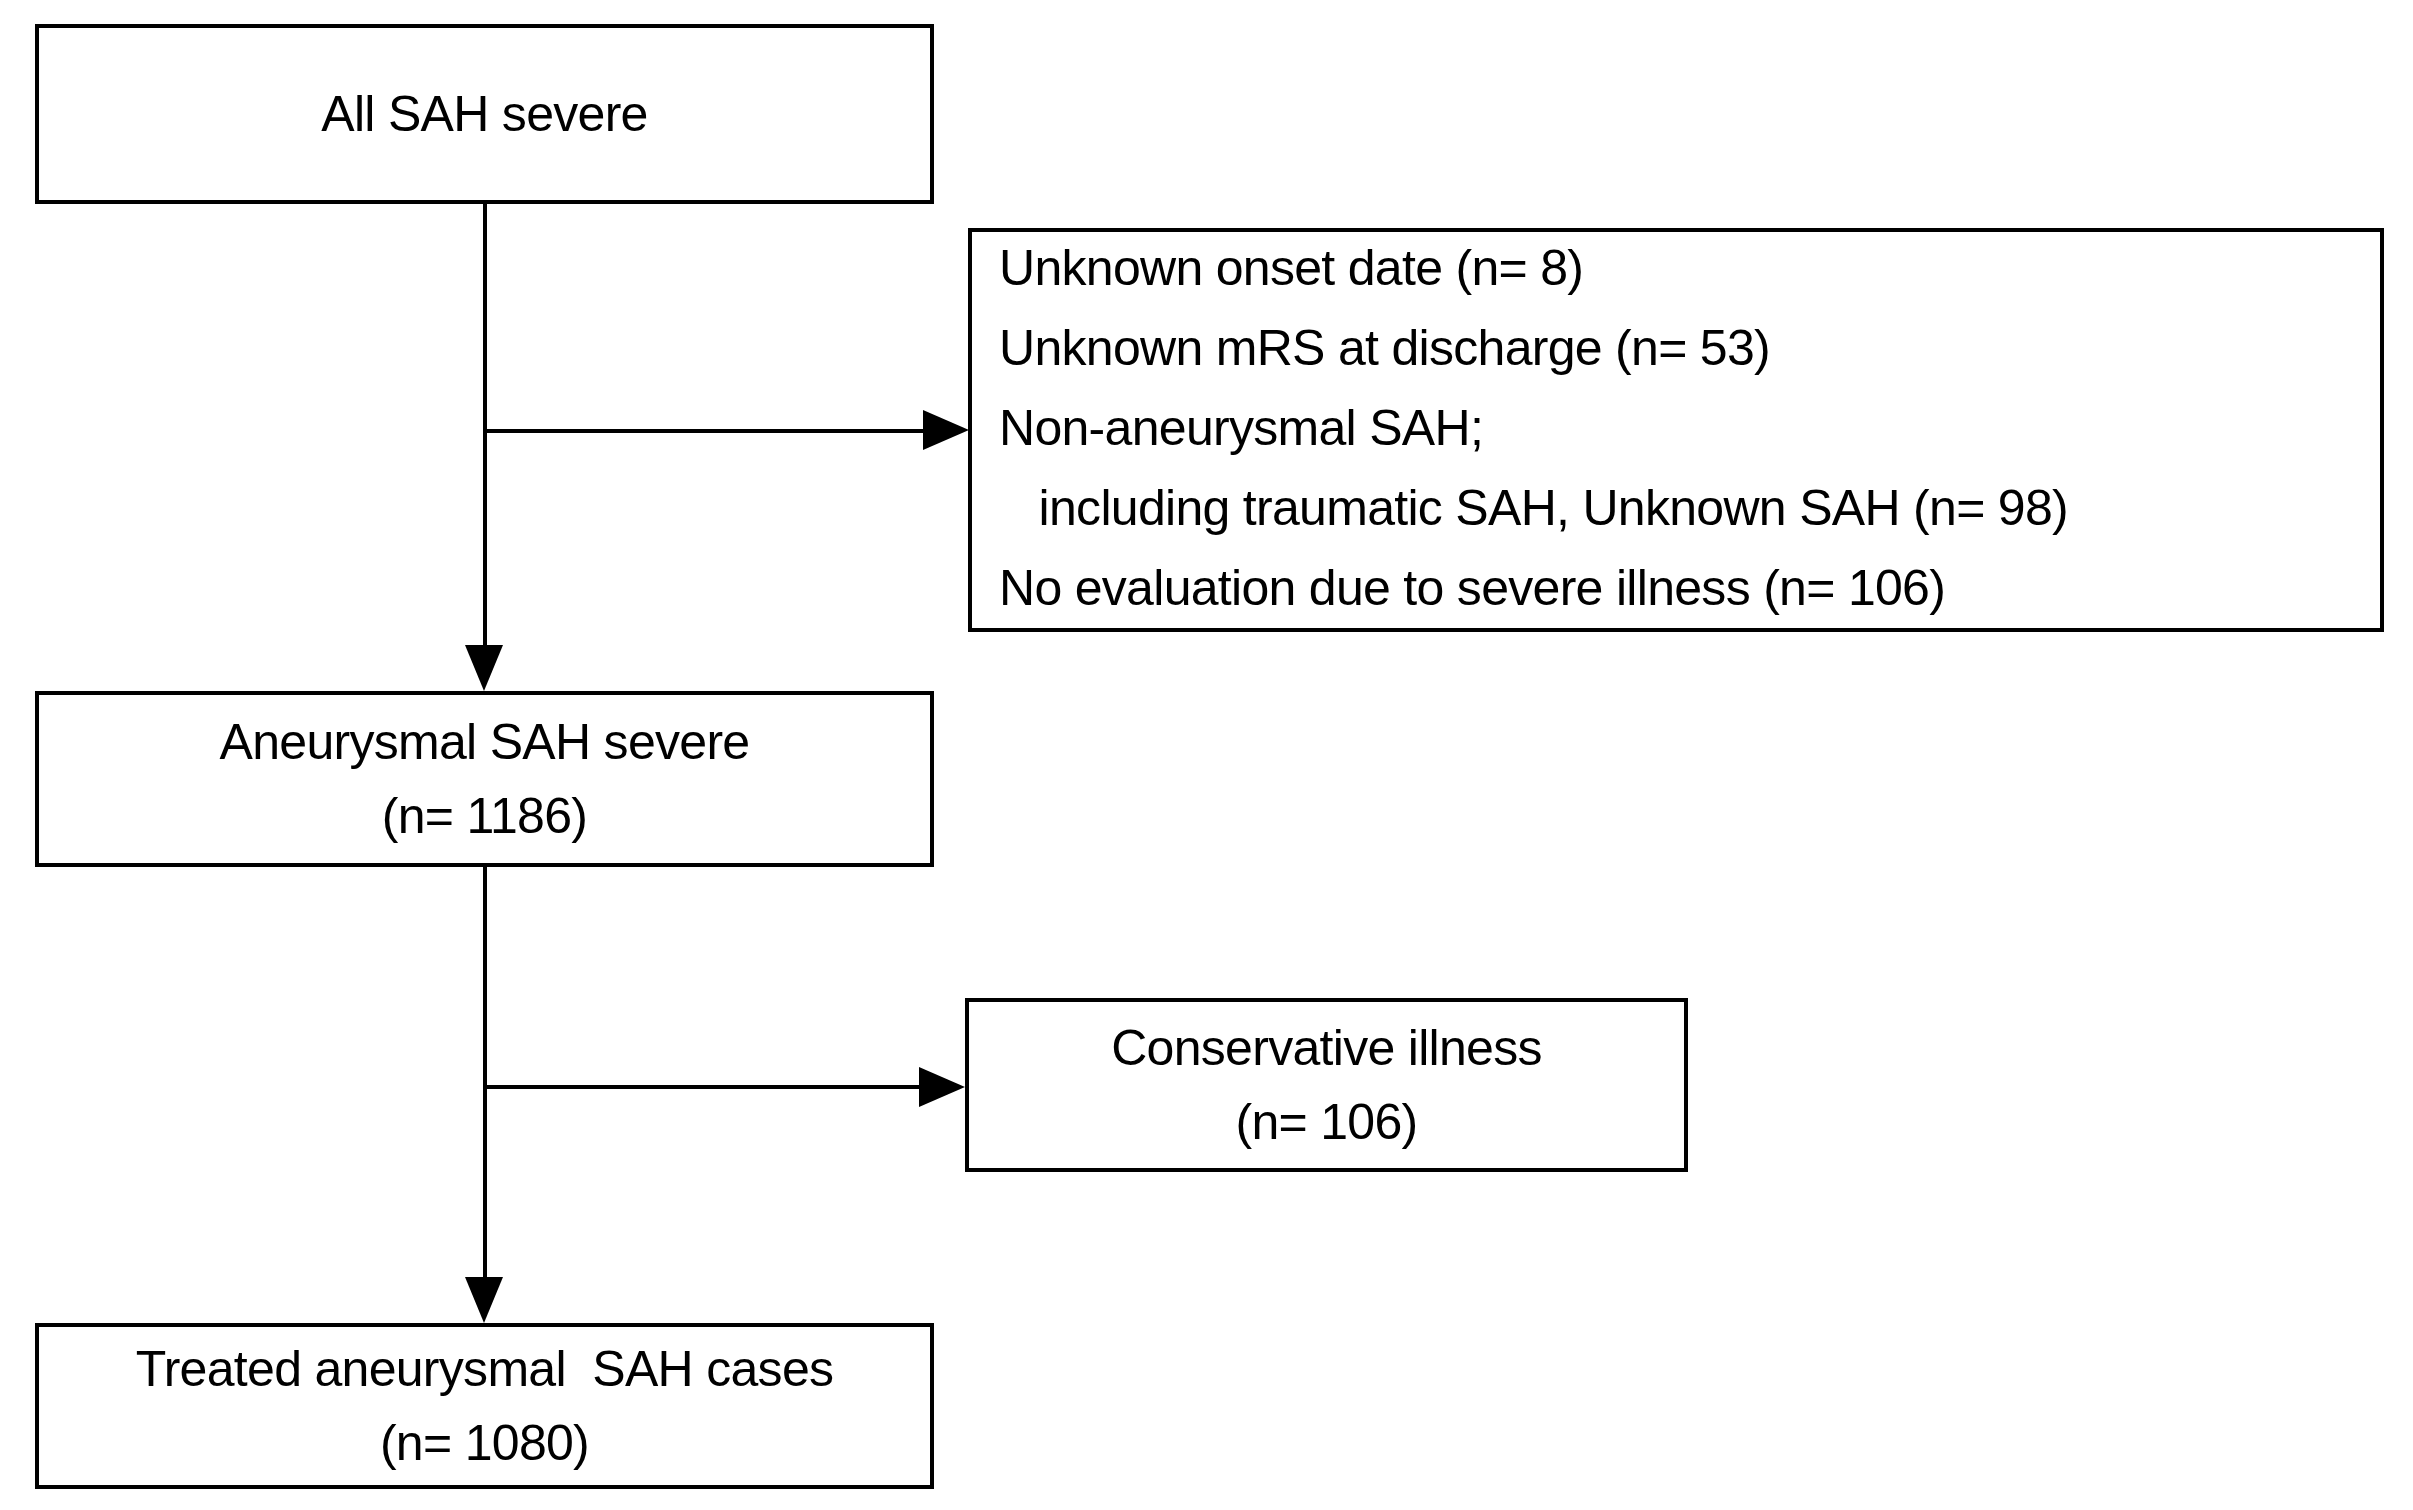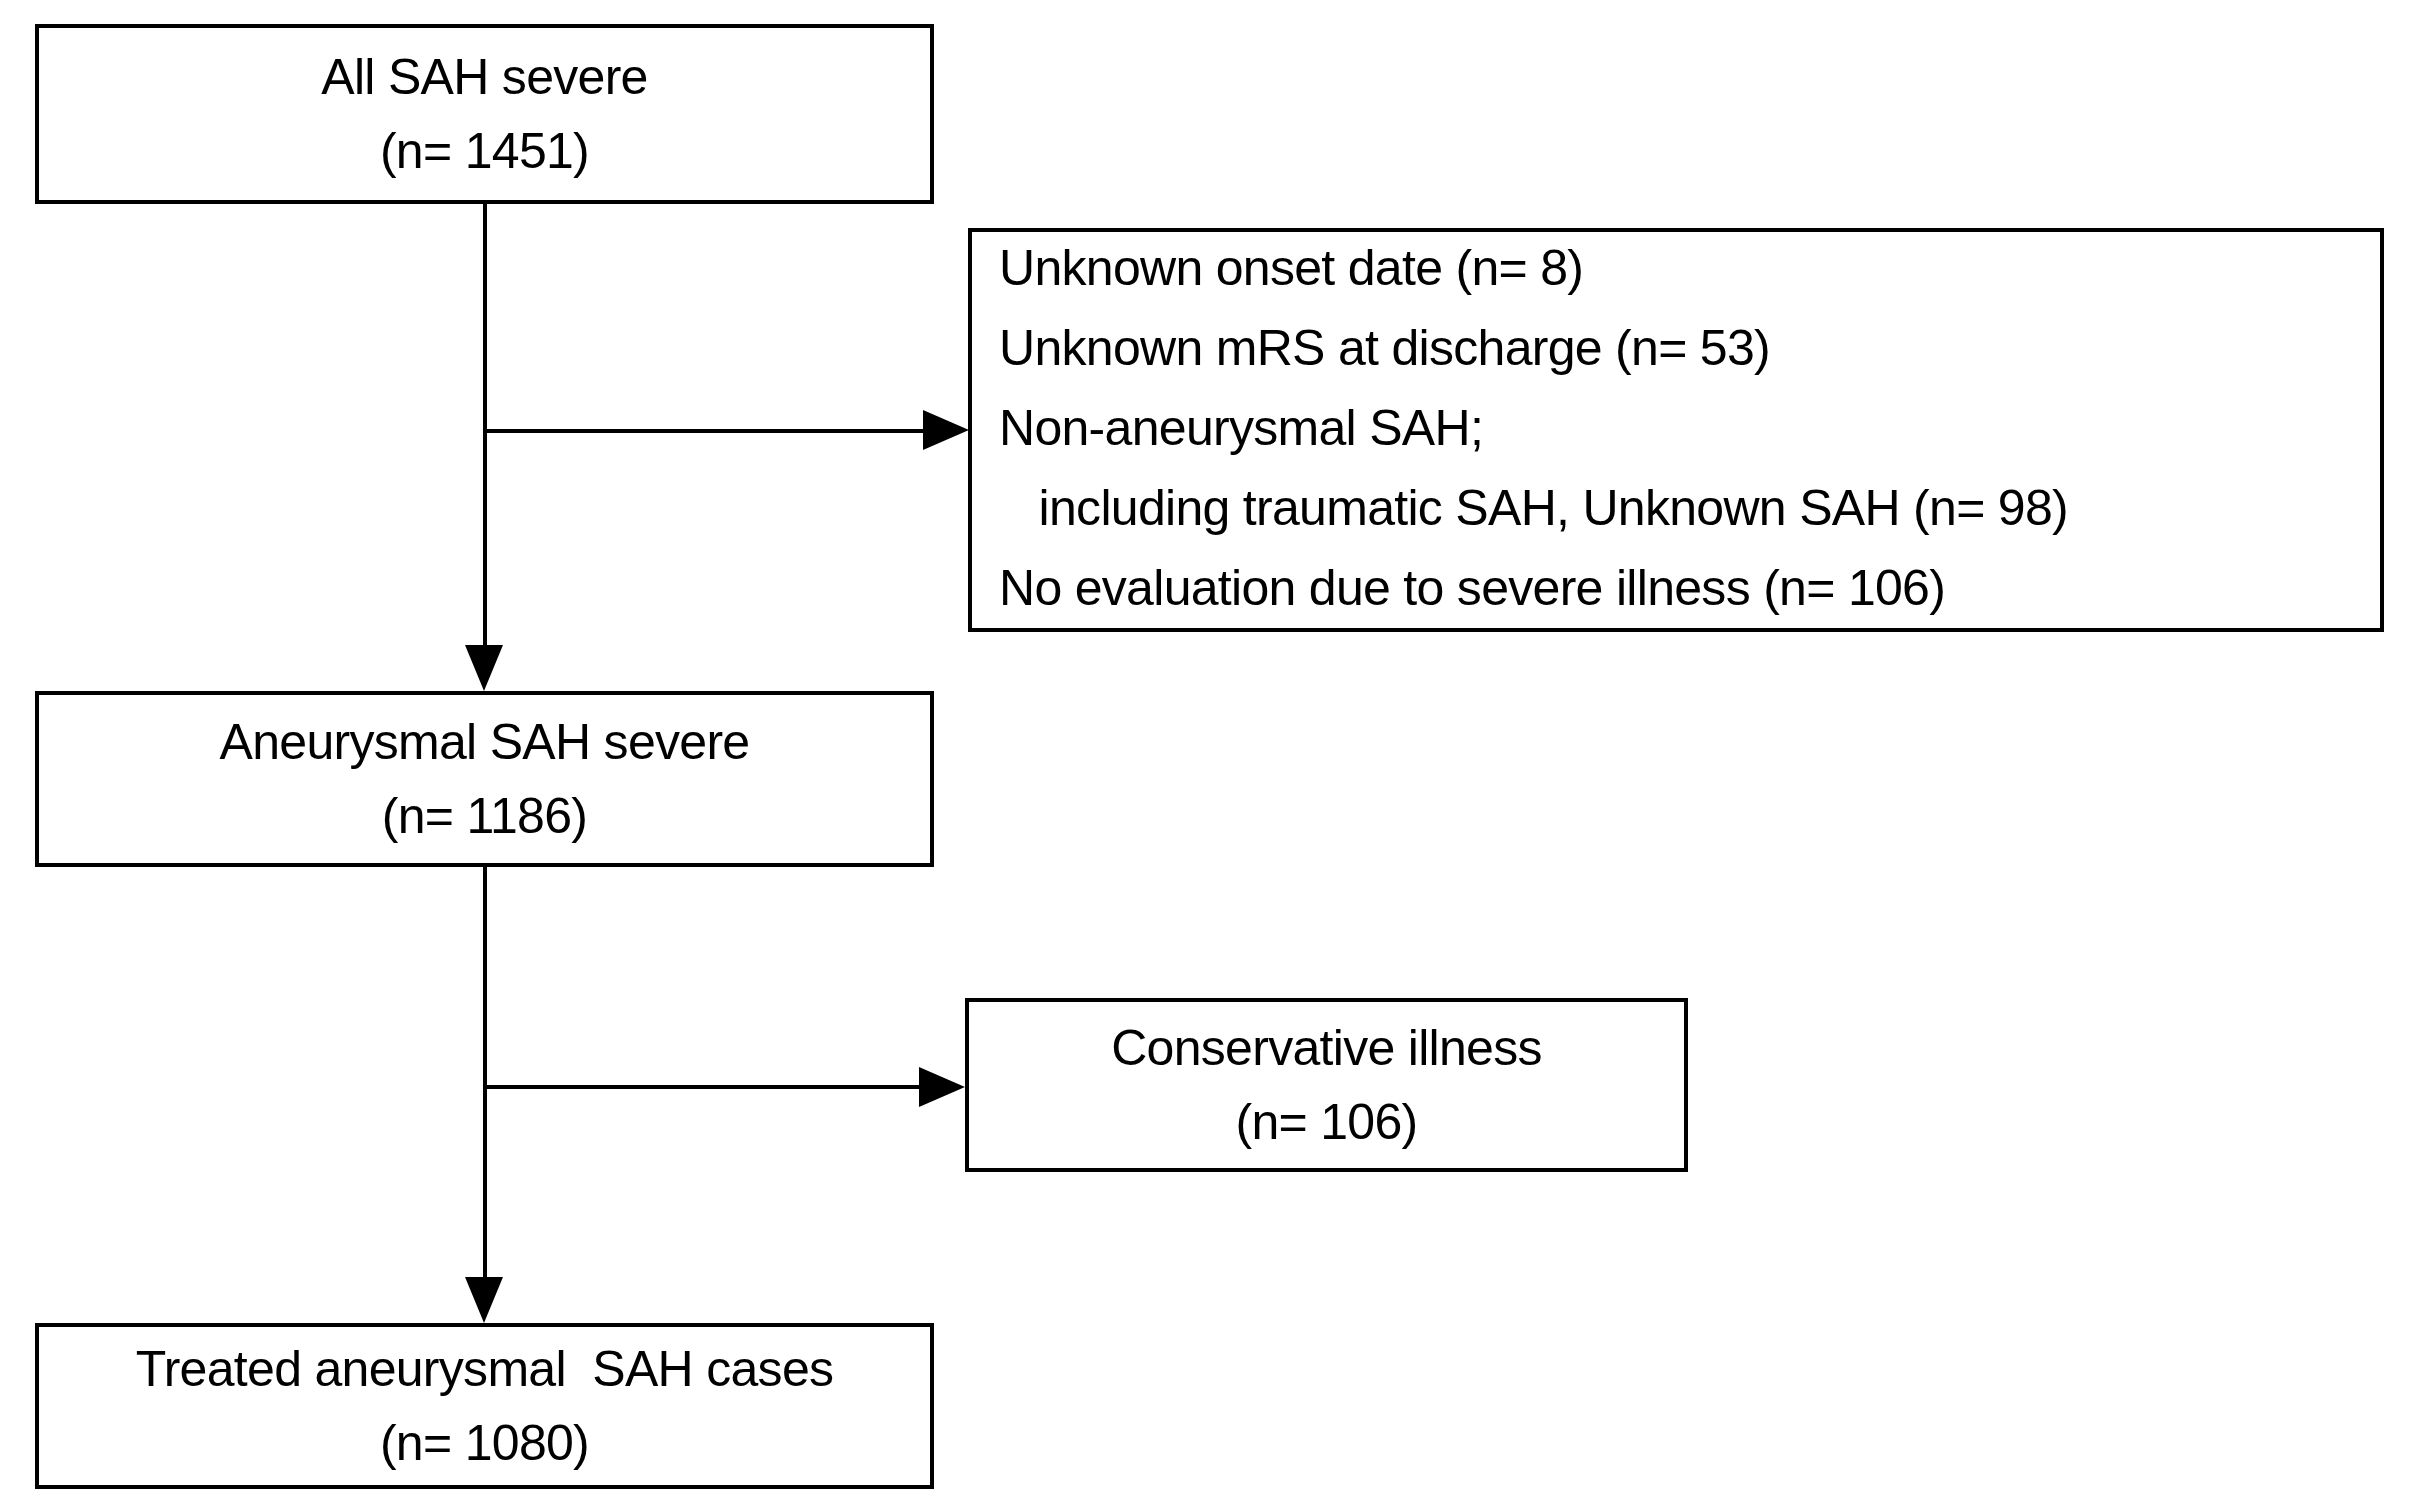--- a/index.html
+++ b/index.html
@@ -68,21 +68,20 @@
   #a3 { left: 465px;  top: 1277px; }
   #a4 { left: 919px; top: 1067px; }
 </style>
 </head>
 <body>
 
 <div id="canvas">
 
   <div class="box" id="box-all">
     <div class="bline">All SAH severe</div>
-    <div class="bline">(n= 1451)</div>
   </div>
 
   <div class="connector" id="v1"></div>
   <div class="arrow-down" id="a1"></div>
 
   <div class="connector" id="h1"></div>
   <div class="arrow-right" id="a2"></div>
 
   <div class="box" id="box-exclusions">
     <div class="bline">Unknown onset date (n= 8)</div>

